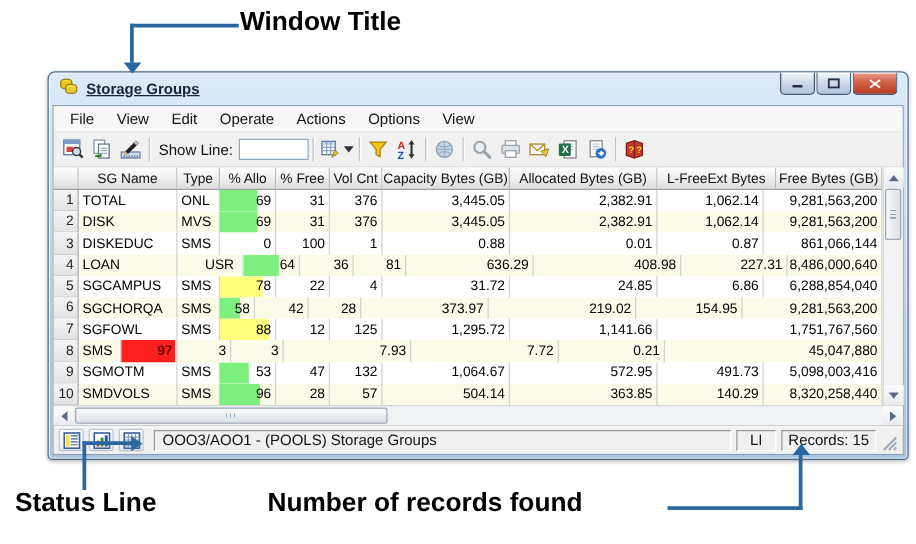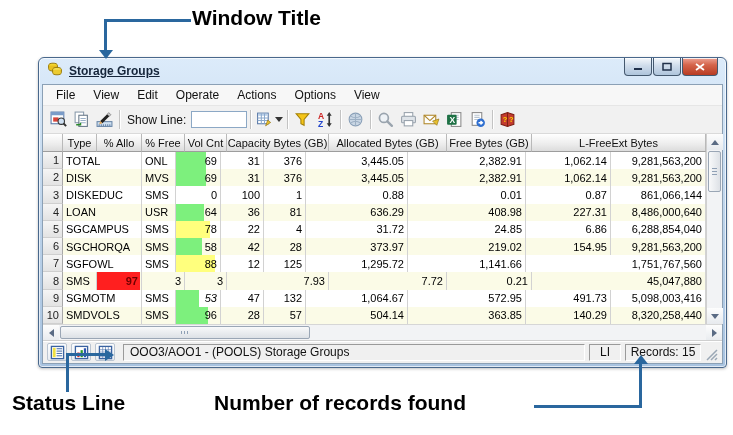--- a/index.html
+++ b/index.html
@@ -270,28 +270,29 @@
             <text x="9.4" y="10.5" font-size="7" font-weight="bold" fill="#ffd700" font-family="sans-serif">?</text>
           </svg>
         </div>
     </div>
 
     <div class="table-wrap">
       <div class="grid-area">
         <div class="grid">
           <div class="header-row" id="header-row">
               <div class="hcell" style="width: 20px;"></div>
+              <div class="hcell" style="width: 79px;">SG Name</div>
               <div class="hcell" style="width: 34px;">Type</div>
               <div class="hcell" style="width: 45px;">% Allo</div>
               <div class="hcell" style="width: 43px;">% Free</div>
               <div class="hcell" style="width: 42px;">Vol Cnt</div>
               <div class="hcell" style="width: 102px;">Capacity Bytes (GB)</div>
               <div class="hcell" style="width: 118px;">Allocated Bytes (GB)</div>
+              <div class="hcell" style="flex: 1 1 0%; min-width: 0px;">L-FreeExt Bytes</div>
               <div class="hcell" style="width: 85px;">Free Bytes (GB)</div>
-              <div class="hcell" style="flex: 1 1 0%; min-width: 0px;">L-FreeExt Bytes</div>
             </div>
           <div class="body-rows" id="body-rows">
               <div class="grow">
                 <div class="cell rownum r" style="width: 20px;">1</div>
                 <div class="cell" style="width: 79px;">TOTAL</div>
                 <div class="cell" style="width: 34px;">ONL</div>
                 <div class="cell barcell r" style="width: 45px;">
                   <span class="bar" style="width: 69%; background: rgb(125, 240, 125);"></span>
                   <span class="bar-num">69</span>
                 </div>
@@ -328,21 +329,21 @@
                 <div class="cell r" style="width: 43px;">100</div>
                 <div class="cell r" style="width: 42px;">1</div>
                 <div class="cell r" style="width: 102px;">0.88</div>
                 <div class="cell r" style="width: 118px;">0.01</div>
                 <div class="cell r" style="width: 85px;">0.87</div>
                 <div class="cell r" style="flex: 1 1 0%; min-width: 0px; text-align: right;">861,066,144</div>
               </div>
               <div class="grow odd">
                 <div class="cell rownum r" style="width: 20px;">4</div>
                 <div class="cell" style="width: 79px;">LOAN</div>
-                <div class="cell" style="width: 34px;">USR</div>
+                <div class="cell" style="width: 34px; margin-left: 19px;">USR</div>
                 <div class="cell barcell r" style="width: 45px;">
                   <span class="bar" style="width: 64%; background: rgb(125, 240, 125);"></span>
                   <span class="bar-num">64</span>
                 </div>
                 <div class="cell r" style="width: 43px;">36</div>
                 <div class="cell r" style="width: 42px;">81</div>
                 <div class="cell r" style="width: 102px;">636.29</div>
                 <div class="cell r" style="width: 118px;">408.98</div>
                 <div class="cell r" style="width: 85px;">227.31</div>
                 <div class="cell r" style="flex: 1 1 0%; min-width: 0px;">8,486,000,640</div>
@@ -359,21 +360,21 @@
                 <div class="cell r" style="width: 42px;">4</div>
                 <div class="cell r" style="width: 102px;">31.72</div>
                 <div class="cell r" style="width: 118px;">24.85</div>
                 <div class="cell r" style="width: 85px;">6.86</div>
                 <div class="cell r" style="flex: 1 1 0%; min-width: 0px;">6,288,854,040</div>
               </div>
               <div class="grow odd">
                 <div class="cell rownum r" style="width: 20px;">6</div>
                 <div class="cell" style="width: 79px;">SGCHORQA</div>
                 <div class="cell" style="width: 34px;">SMS</div>
-                <div class="cell barcell r" style="width: 45px;">
+                <div class="cell barcell r" style="width: 28px;">
                   <span class="bar" style="width: 58%; background: rgb(125, 240, 125);"></span>
                   <span class="bar-num">58</span>
                 </div>
                 <div class="cell r" style="width: 43px;">42</div>
                 <div class="cell r" style="width: 42px;">28</div>
                 <div class="cell r" style="width: 102px; text-align: center;">373.97</div>
                 <div class="cell r" style="width: 118px;">219.02</div>
                 <div class="cell r" style="width: 85px;">154.95</div>
                 <div class="cell r" style="flex: 1 1 0%; min-width: 0px;">9,281,563,200</div>
               </div>
@@ -402,21 +403,21 @@
                 <div class="cell r" style="width: 42px;">3</div>
                 <div class="cell r" style="width: 102px;">7.93</div>
                 <div class="cell r" style="width: 118px;">7.72</div>
                 <div class="cell r" style="width: 85px;">0.21</div>
                 <div class="cell r" style="flex: 1 1 0%; min-width: 0px;">45,047,880</div>
               </div>
               <div class="grow">
                 <div class="cell rownum r" style="width: 20px;">9</div>
                 <div class="cell" style="width: 79px;">SGMOTM</div>
                 <div class="cell" style="width: 34px;">SMS</div>
-                <div class="cell barcell r" style="width: 45px; font-style: italic;">
+                <div class="cell barcell r" style="width: 45px;">
                   <span class="bar" style="width: 53%; background: rgb(125, 240, 125);"></span>
                   <span class="bar-num">53</span>
                 </div>
                 <div class="cell r" style="width: 43px;">47</div>
                 <div class="cell r" style="width: 42px;">132</div>
                 <div class="cell r" style="width: 102px;">1,064.67</div>
                 <div class="cell r" style="width: 118px;">572.95</div>
                 <div class="cell r" style="width: 85px;">491.73</div>
                 <div class="cell r" style="flex: 1 1 0%; min-width: 0px;">5,098,003,416</div>
               </div>

